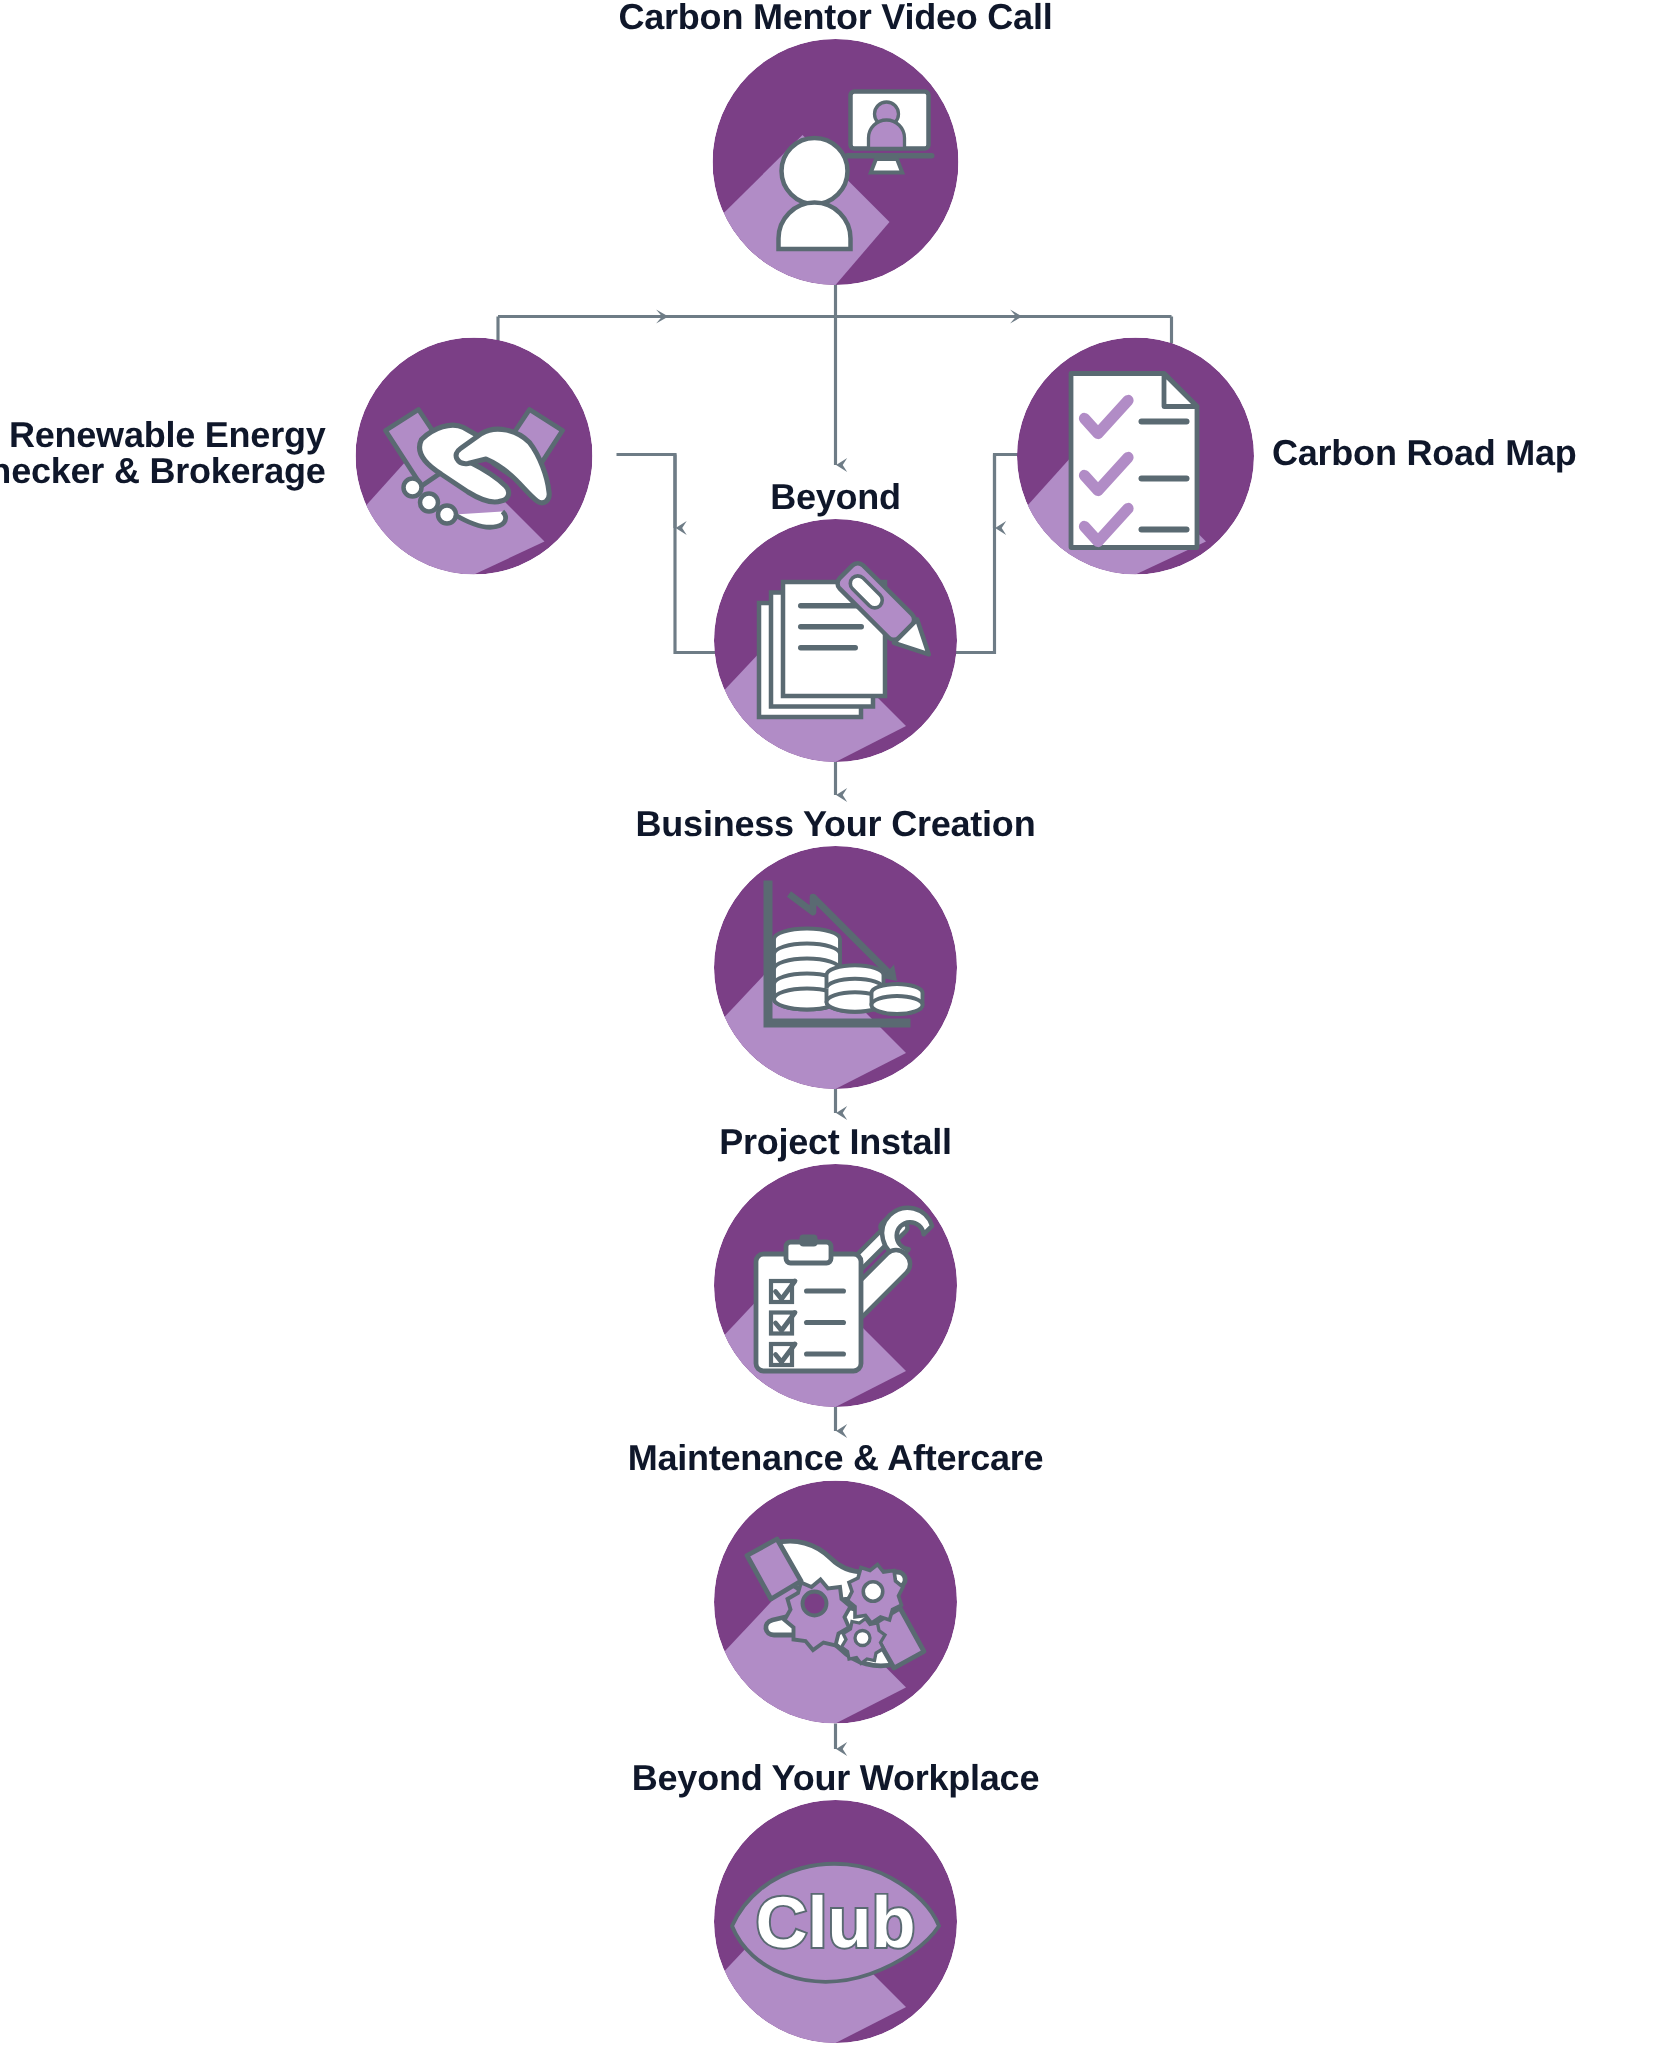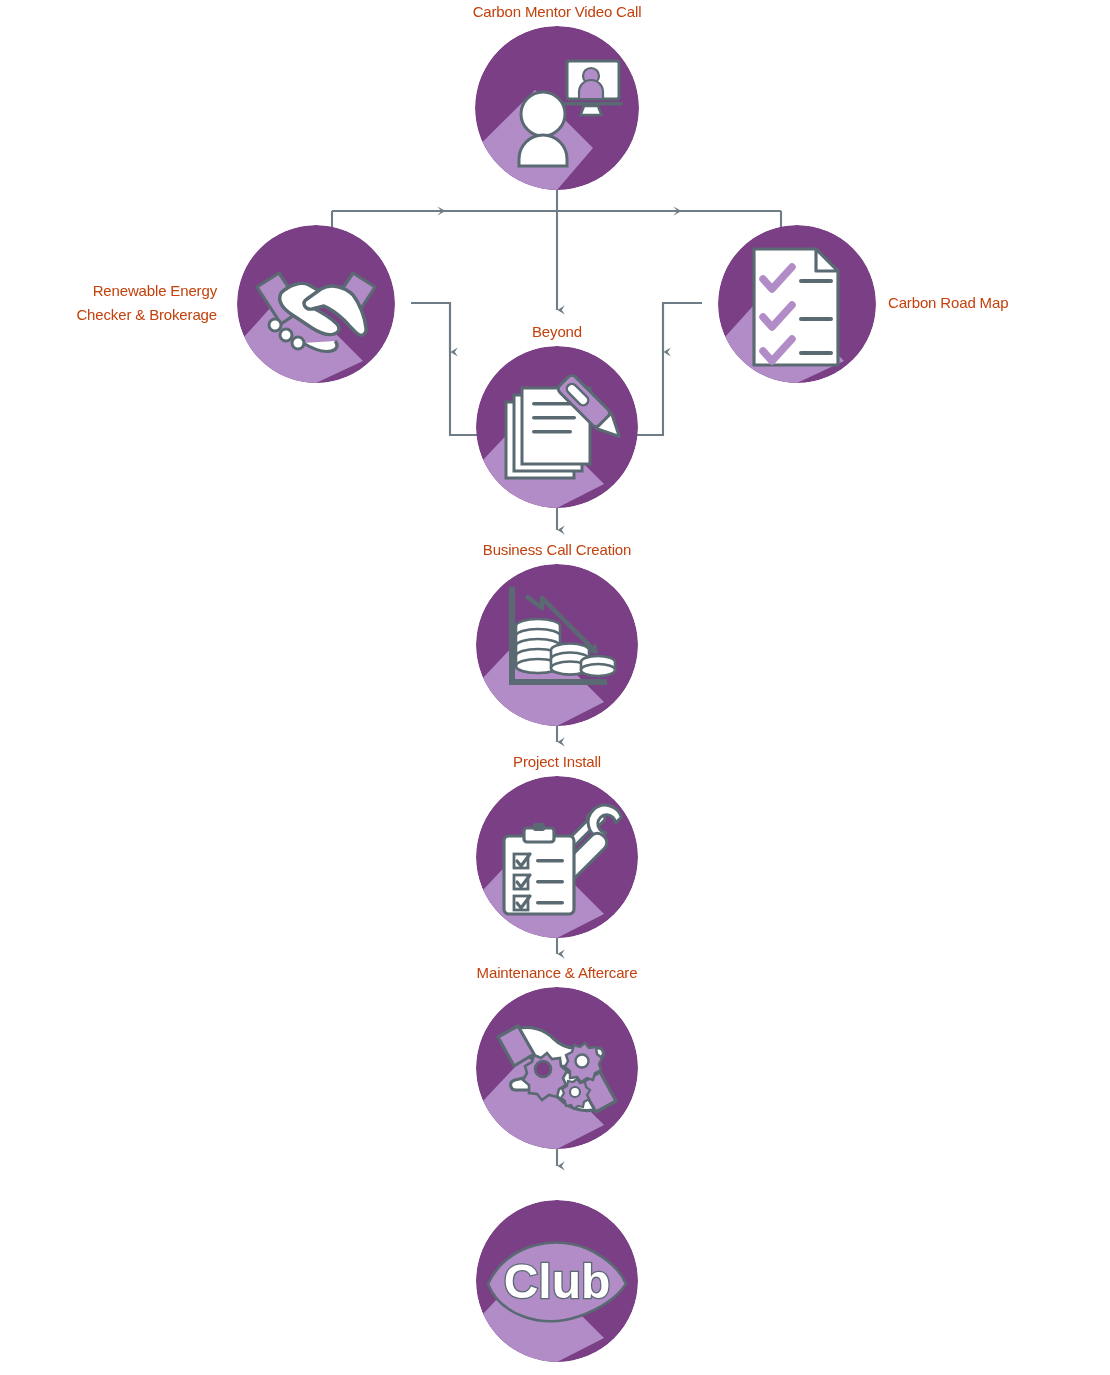--- a/index.html
+++ b/index.html
@@ -30,23 +30,23 @@
     position: absolute;
   }
   .node-circle {
     position: absolute;
     border-radius: 50%;
     overflow: hidden;
     text-decoration: underline;
   }
   .node-label {
     position: absolute;
-    color: #c2410c;
-    font-weight: normal;
-    font-size: 15px;
+    color: #0f172a;
+    font-weight: bold;
+    font-size: 24px;
     line-height: 24px;
     letter-spacing: -0.15px;
     white-space: pre;
     text-align: center;
   }
   .node-label.side-left { text-align: right; }
   .node-label.side-right { text-align: left; }
   .icon-svg { display: block; }
 </style>
 </head>
@@ -134,21 +134,21 @@
                  c-1,-10 -6,-24 -13,-33 z" fill="#FFFFFF" stroke="#5A6A72" stroke-width="3.4" stroke-linejoin="round"></path>
 
         <circle cx="38" cy="100" r="6" fill="#FFFFFF" stroke="#5A6A72" stroke-width="3"></circle>
         <circle cx="49" cy="110" r="6" fill="#FFFFFF" stroke="#5A6A72" stroke-width="3"></circle>
         <circle cx="61" cy="118" r="6" fill="#FFFFFF" stroke="#5A6A72" stroke-width="3"></circle>
         <path d="M66,118 c10,6 20,10 28,8 c6,-1 8,-6 4,-10" fill="#FFFFFF" stroke="#5A6A72" stroke-width="3.2"></path>
       </svg>
     </div>
   </div>
 
-  <div class="node" style="left:718px; top:225px; width:158px; height:158px;">
+  <div class="node" style="left:678px; top:225px; width:158px; height:158px;">
     <div class="node-label side-right" style="left:170px; top:66px; width:260px;">Carbon Road Map</div>
     <div class="node-circle" style="left:0; top:0; width:158px; height:158px;">
       <svg class="icon-svg" width="158" height="158" viewBox="0 0 158 158" xmlns="http://www.w3.org/2000/svg">
         <circle cx="79" cy="79" r="79" fill="#7B3F86"></circle>
         <path d="M79,158 A79,79 0 0 1 7,112 L52,62 L126,136 Z" fill="#B18CC6"></path>
 
         <path d="M36,24 h62 l22,22 v94 h-84 z" fill="#FFFFFF" stroke="#5A6A72" stroke-width="3.2" stroke-linejoin="round"></path>
         <path d="M98,24 v22 h22 z" fill="#FFFFFF" stroke="#5A6A72" stroke-width="3.2" stroke-linejoin="round"></path>
 
         <path d="M45,54 l9,10 l20,-22" fill="none" stroke="#B18CC6" stroke-width="7.5" stroke-linecap="round" stroke-linejoin="round"></path>
@@ -178,21 +178,21 @@
         <g transform="rotate(-45 110 50)">
           <rect x="94" y="24" width="22" height="56" rx="5" fill="#B18CC6" stroke="#5A6A72" stroke-width="3"></rect>
           <rect x="100" y="30" width="10" height="26" rx="5" fill="#FFFFFF" stroke="#5A6A72" stroke-width="2.4"></rect>
           <path d="M94,80 h22 l-11,22 z" fill="#FFFFFF" stroke="#5A6A72" stroke-width="3" stroke-linejoin="round"></path>
         </g>
       </svg>
     </div>
   </div>
 
   <div class="node" style="left:476px; top:564px; width:162px; height:162px;">
-    <div class="node-label" style="left:-89px; top:-26px; width:340px;">Business Call Creation</div>
+    <div class="node-label" style="left:-89px; top:-26px; width:340px;">Business Your Creation</div>
     <div class="node-circle" style="left:0; top:0; width:162px; height:162px;">
       <svg class="icon-svg" width="162" height="162" viewBox="0 0 162 162" xmlns="http://www.w3.org/2000/svg">
         <circle cx="81" cy="81" r="81" fill="#7B3F86"></circle>
         <path d="M81,162 A81,81 0 0 1 7,114 L54,64 L128,138 Z" fill="#B18CC6"></path>
 
         <path d="M36,26 v92 h92" fill="none" stroke="#5A6A72" stroke-width="6" stroke-linecap="square"></path>
 
         <path d="M50,32 L66,44 L66,34 L118,86" fill="none" stroke="#5A6A72" stroke-width="4.5" stroke-linejoin="round"></path>
         <path d="M112,88 l10,2 l-2,-11" fill="#5A6A72"></path>
 
@@ -290,20 +290,21 @@
         </g>
         <g stroke="#5A6A72" stroke-width="2.2">
           <path d="M92,94 l5,1 l4,-3 l3,4 l5,-1 l1,5 l4,3 l-3,5 l2,4 l-5,3 l-1,5 l-5,-1 l-4,3 l-3,-4 l-5,1 l-1,-5 l-4,-3 l3,-5 l-2,-4 l5,-3 z" fill="#B18CC6"></path>
           <circle cx="99" cy="105" r="5" fill="#FFFFFF"></circle>
         </g>
       </svg>
     </div>
   </div>
 
   <div class="node" style="left:476px; top:1200px; width:162px; height:162px;">
+    <div class="node-label" style="left:-89px; top:-26px; width:340px;">Beyond Your Workplace</div>
     <div class="node-circle" style="left:0; top:0; width:162px; height:162px;">
       <svg class="icon-svg" width="162" height="162" viewBox="0 0 162 162" xmlns="http://www.w3.org/2000/svg">
         <circle cx="81" cy="81" r="81" fill="#7B3F86"></circle>
         <path d="M81,162 A81,81 0 0 1 7,114 L54,64 L128,138 Z" fill="#B18CC6"></path>
 
         <path d="M12,84 C30,44 82,32 118,52 C136,62 146,74 150,84
                  C142,96 126,108 104,116 C64,130 24,114 12,84 Z" fill="#B18CC6" stroke="#5A6A72" stroke-width="2.6"></path>
         <text x="81" y="98" text-anchor="middle" font-family="'Liberation Sans', sans-serif" font-size="48" font-weight="bold" fill="#FFFFFF" stroke="#5A6A72" stroke-width="2.6" paint-order="stroke">Club</text>
       </svg>
     </div>

